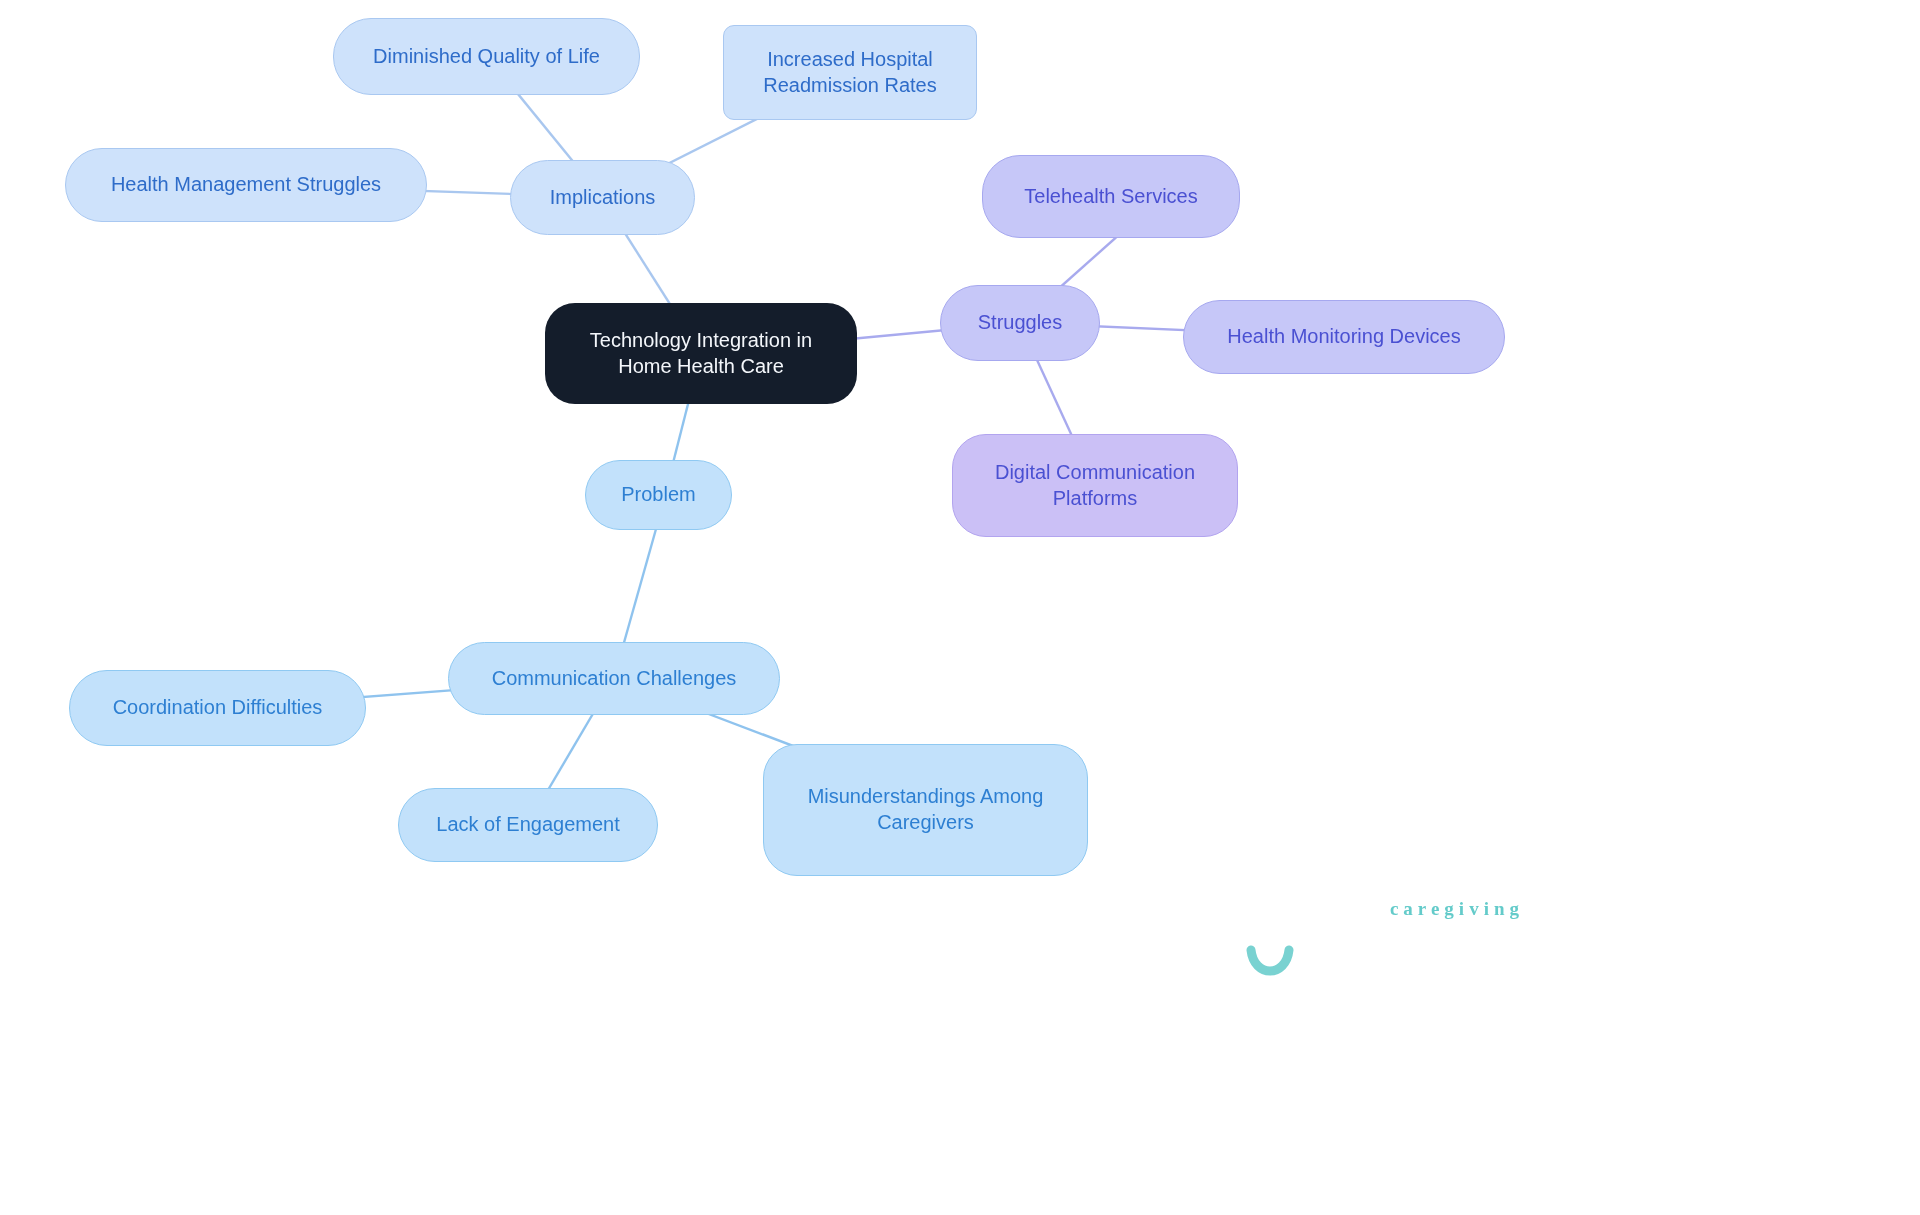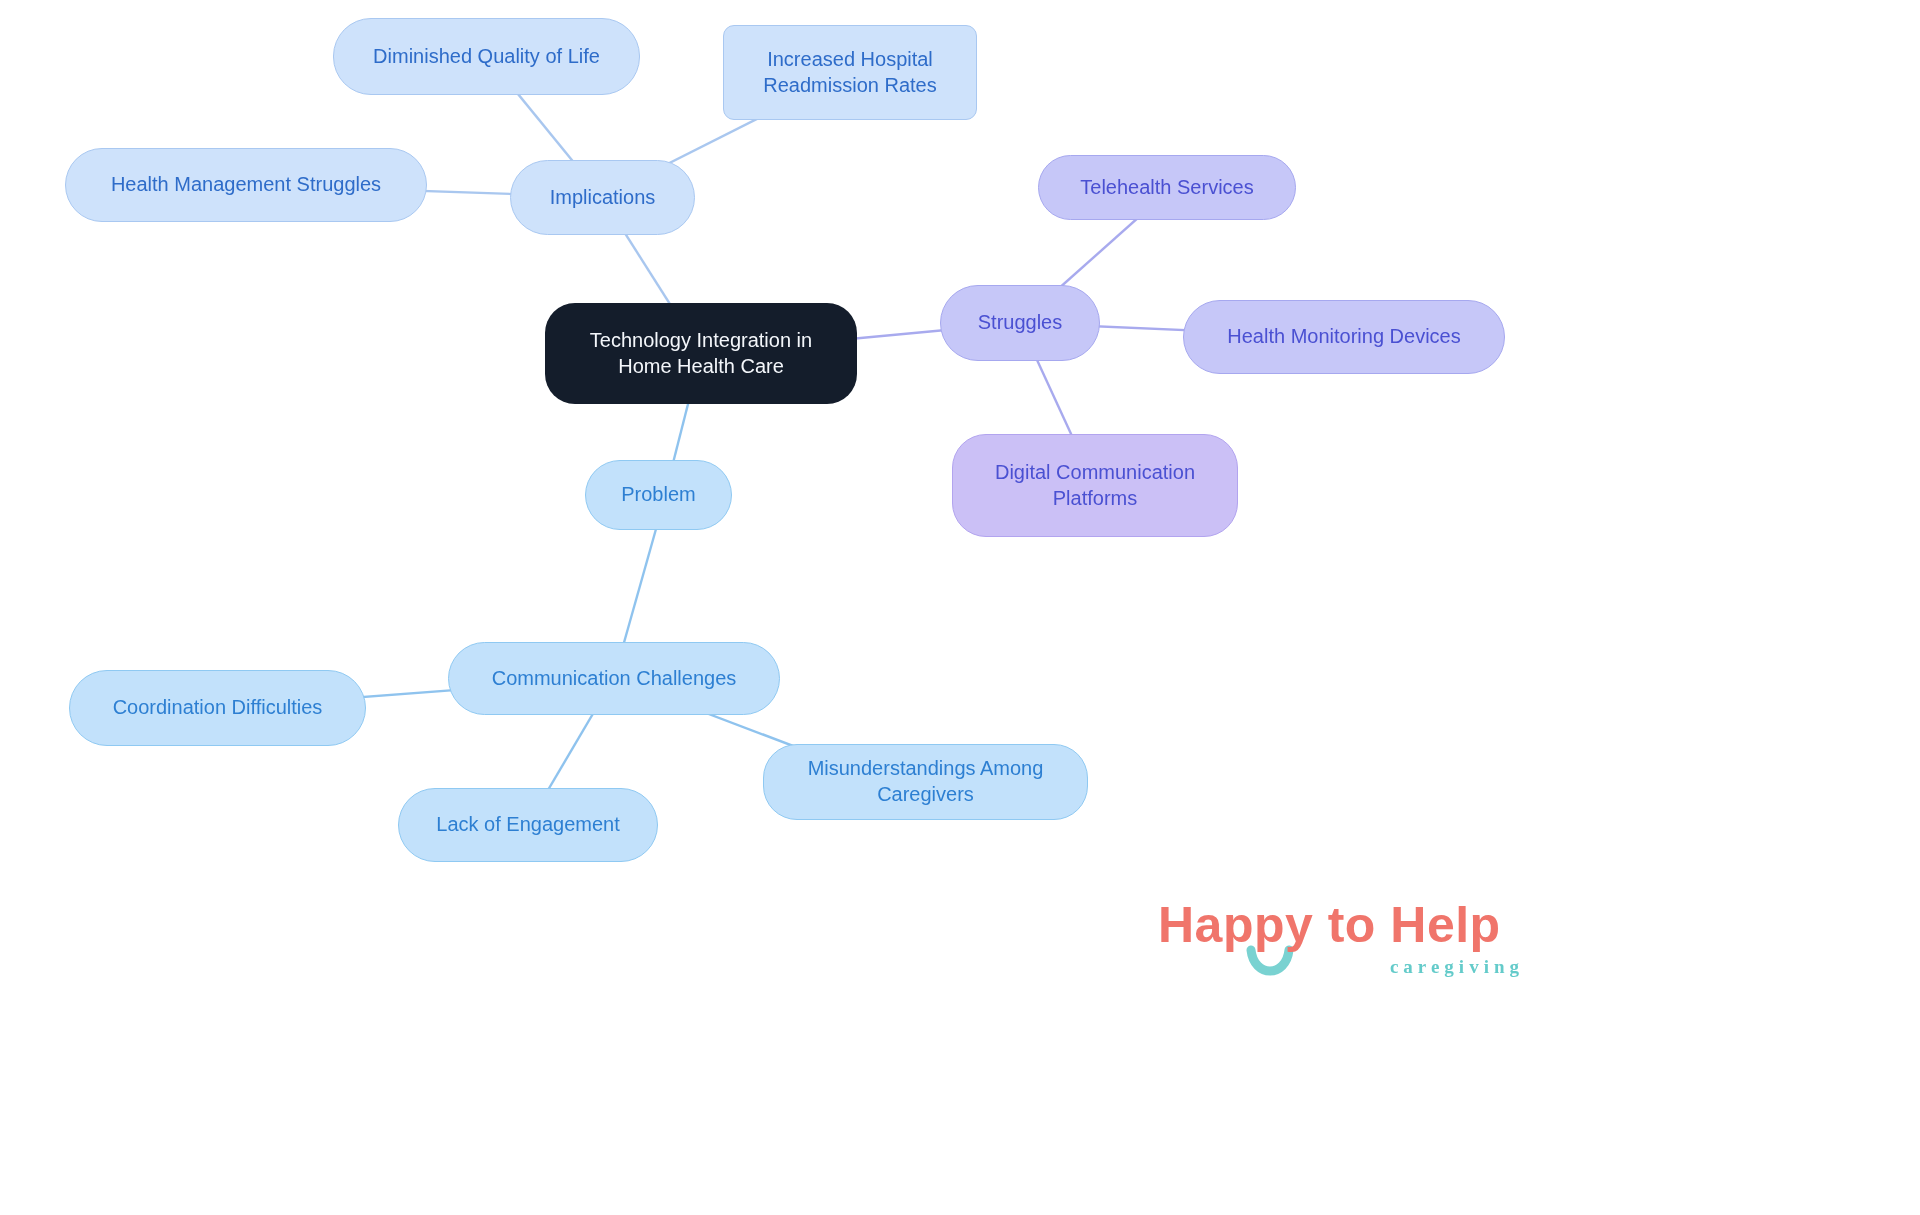--- a/index.html
+++ b/index.html
@@ -127,41 +127,40 @@
   </svg>
 
   <div class="node theme-impl" style="left:333px;top:18px;width:307px;height:77px;">Diminished Quality of Life</div>
 
   <div class="node theme-impl twoline" style="left:723px;top:25px;width:254px;height:95px;border-radius:11px;">Increased Hospital Readmission Rates</div>
 
   <div class="node theme-impl" style="left:65px;top:148px;width:362px;height:74px;">Health Management Struggles</div>
 
   <div class="node theme-impl" style="left:510px;top:160px;width:185px;height:75px;text-align:center;">Implications</div>
 
-  <div class="node theme-sol" style="left:1038px;top:155px;width:258px;height:65px;">Telehealth Services</div>
+  <div class="node theme-sol" style="left:982px;top:155px;width:258px;height:83px;">Telehealth Services</div>
 
   <div class="node theme-sol" style="left:940px;top:285px;width:160px;height:76px;">Struggles</div>
 
   <div class="node theme-sol" style="left:1183px;top:300px;width:322px;height:74px;">Health Monitoring Devices</div>
 
   <div class="node theme-sol-alt twoline" style="left:952px;top:434px;width:286px;height:103px;">Digital Communication Platforms</div>
 
   <div class="node theme-center" style="left:545px;top:303px;width:312px;height:101px;">Technology Integration in Home Health Care</div>
 
   <div class="node theme-prob" style="left:585px;top:460px;width:147px;height:70px;">Problem</div>
 
   <div class="node theme-prob" style="left:448px;top:642px;width:332px;height:73px;">Communication Challenges</div>
 
   <div class="node theme-prob" style="left:69px;top:670px;width:297px;height:76px;">Coordination Difficulties</div>
 
   <div class="node theme-prob" style="left:398px;top:788px;width:260px;height:74px;">Lack of Engagement</div>
 
-  <div class="node theme-prob twoline" style="left:763px;top:744px;width:325px;height:76px;">Misunderstandings Among Caregivers</div>
+  <div class="node theme-prob twoline" style="left:763px;top:744px;width:325px;height:132px;">Misunderstandings Among Caregivers</div>
 
   <div id="logo">
     <svg class="smile-icon" width="56" height="56" viewBox="0 0 56 56">
       <path d="M9,16 C12,44 44,44 47,16" fill="none" stroke="#79d2d1" stroke-width="9" stroke-linecap="round"></path>
     </svg>
-    <div class="brand">Happy to Help</div>
     <div class="tagline">caregiving</div>
   </div>
 
 </div>
 
 </body></html>

